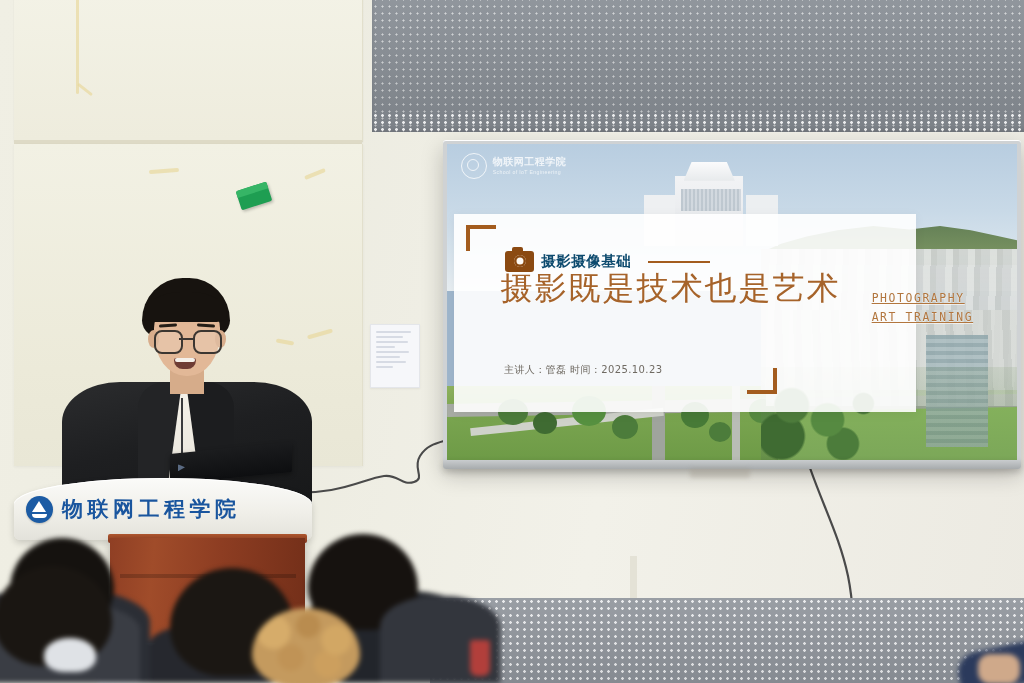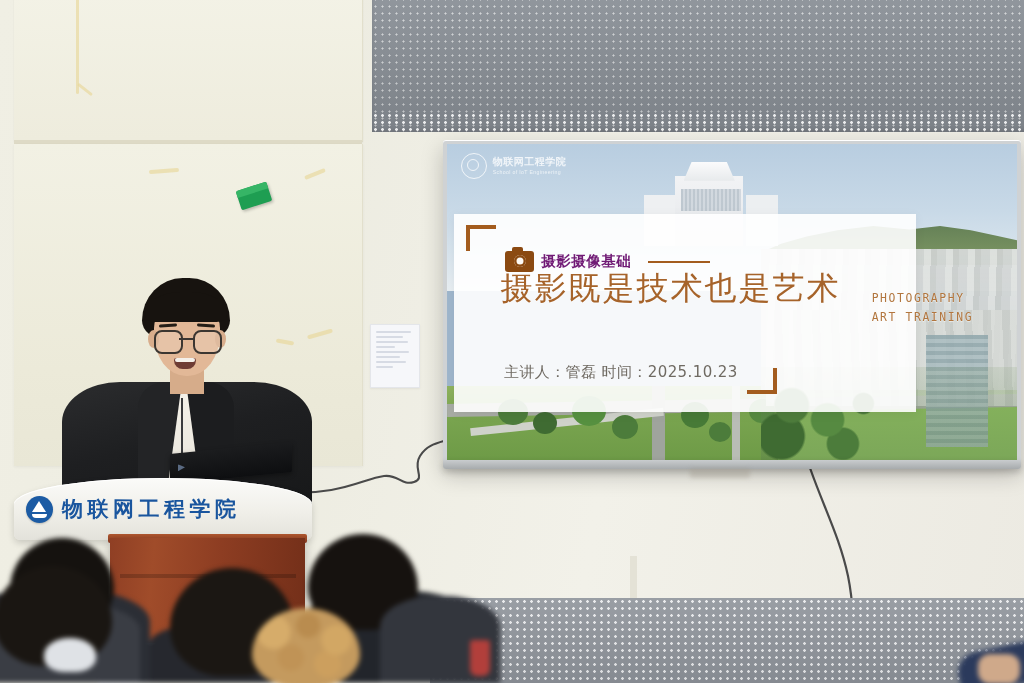--- a/index.html
+++ b/index.html
@@ -124,35 +124,35 @@
   #brk-br{left:52.6%;top:70.2%;width:26px;height:22px;
     border-right:4px solid #a35c1e;border-bottom:4px solid #a35c1e;}
 
   
   #kicker-row{left:10.2%;top:33.6%;display:flex;align-items:center;gap:7px;}
   #cam-icon{width:29px;height:21px;background:#8b4a12;border-radius:3px;position:relative;}
   #cam-icon:before{content:"";position:absolute;left:7px;top:-4px;width:11px;height:5px;
     background:#8b4a12;border-radius:2px 2px 0 0;}
   #cam-icon:after{content:"";position:absolute;left:9px;top:4px;width:12px;height:12px;
     border-radius:50%;background:#fdfaf5;box-shadow:inset 0 0 0 2.5px #8b4a12;}
-  #kicker{font-size:14.5px;font-weight:bold;color:#701a75;letter-spacing:.5px;
+  #kicker{font-size:14.5px;font-weight:bold;color:#0c4a6e;letter-spacing:.5px;
     font-family:"DejaVu Sans","Liberation Sans",sans-serif;}
   #kicker-rule{width:62px;height:2px;background:#a35c1e;margin-left:10px;}
 
   #headline{left:9.4%;top:40.2%;font-size:32px;line-height:1.05;color:#a6632a;
     letter-spacing:2px;font-family:Liberation Sans, sans-serif;
     white-space:nowrap;text-shadow:0 1px 0 rgba(255,255,255,.5);}
   #subline{left:10%;top:56.6%;width:63%;font-size:8.6px;line-height:1.75;color:#9a9a97;
     letter-spacing:.55px;font-family:"DejaVu Sans Mono","Liberation Mono",monospace;}
-  #byline{left:10%;top:68.5%;font-size:15px;color:#6f6a62;letter-spacing:.4px;
+  #byline{left:10%;top:68.5%;font-size:10px;color:#6f6a62;letter-spacing:.4px;
     font-family:"DejaVu Sans","Liberation Sans",sans-serif;white-space:nowrap;}
 
   #photog{left:74.5%;top:45.5%;font-size:11.4px;line-height:1.62;color:#b2763e;
     letter-spacing:1.6px;font-family:"DejaVu Sans Mono","Liberation Mono",monospace;
-    text-shadow:0 1px 1px rgba(255,255,255,.6);}
+    text-shadow:0 1px 1px rgba(255,255,255,.6);text-decoration:underline;}
 
   
   #slide-logo{left:2.4%;top:2.8%;display:flex;align-items:center;gap:6px;opacity:.85;}
   #logo-mark{width:24px;height:24px;border-radius:50%;
     border:1.6px solid rgba(255,255,255,.9);position:relative;}
   #logo-mark:after{content:"";position:absolute;left:5px;top:5px;width:10px;height:10px;
     border-radius:50%;border:1.6px solid rgba(255,255,255,.9);}
   #logo-text{display:flex;flex-direction:column;line-height:1.25;}
   #logo-cn{font-size:10px;color:rgba(255,255,255,.92);letter-spacing:.5px;font-weight:bold;
     font-family:"DejaVu Sans","Liberation Sans",sans-serif;}

